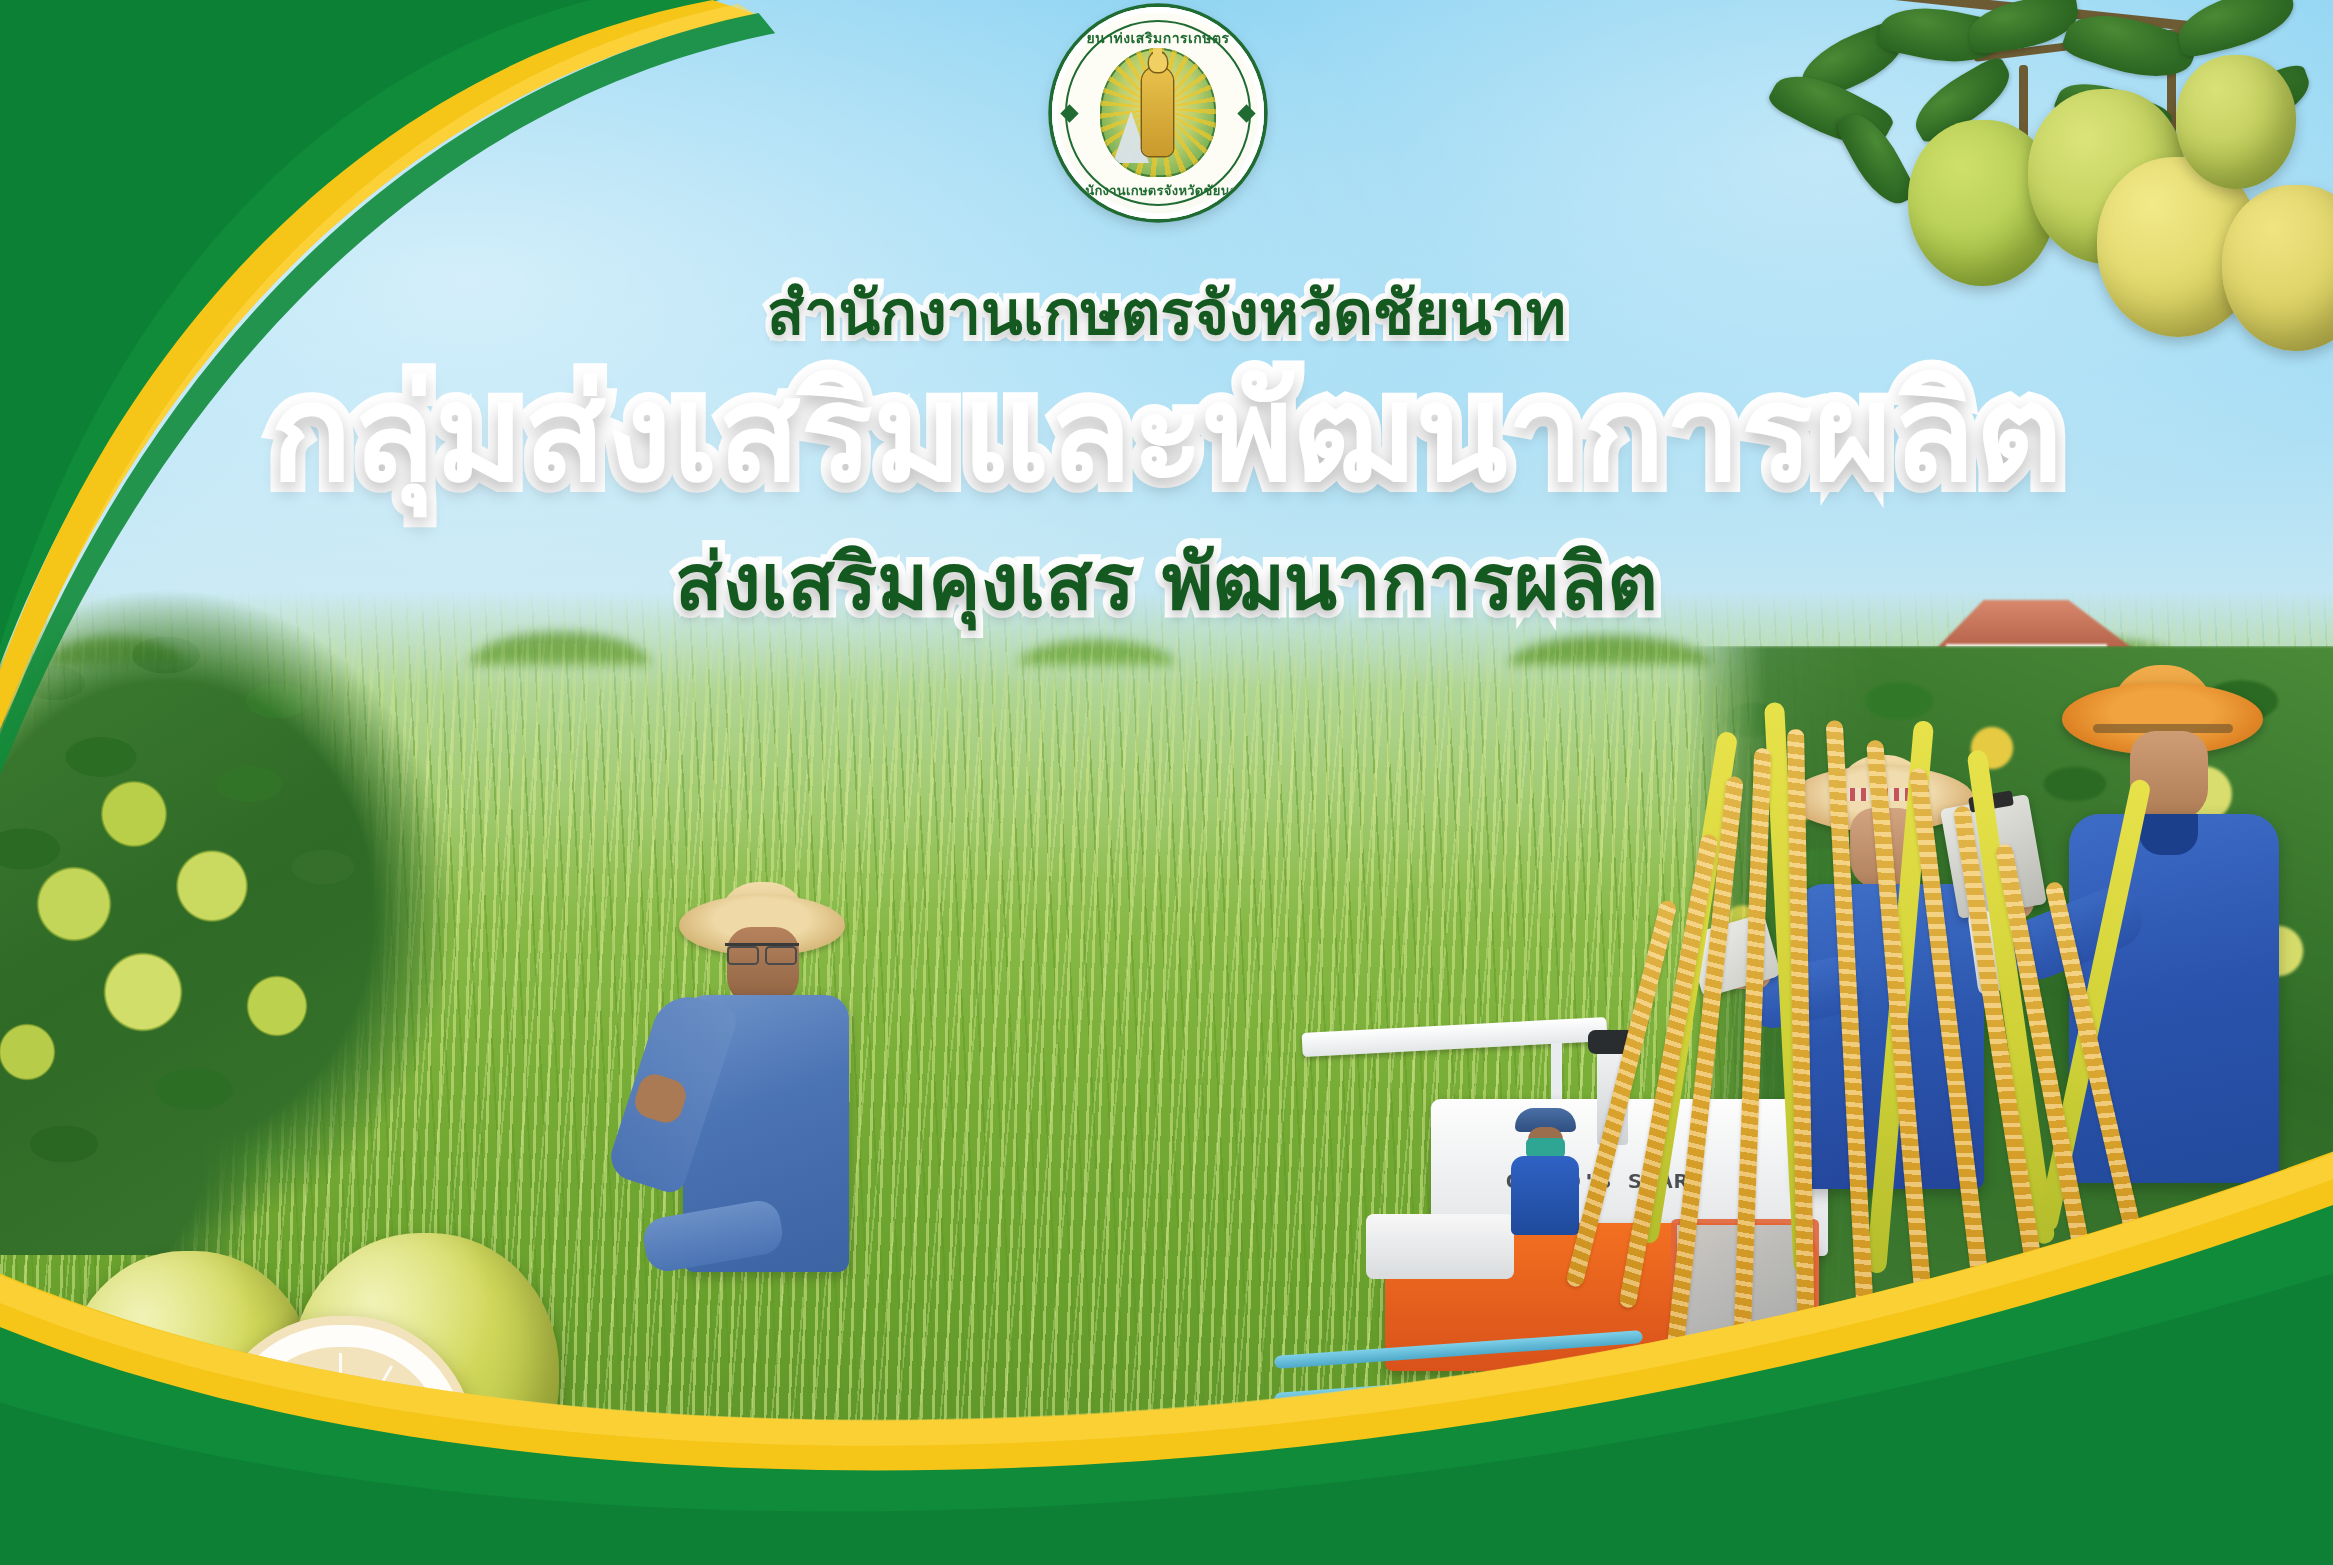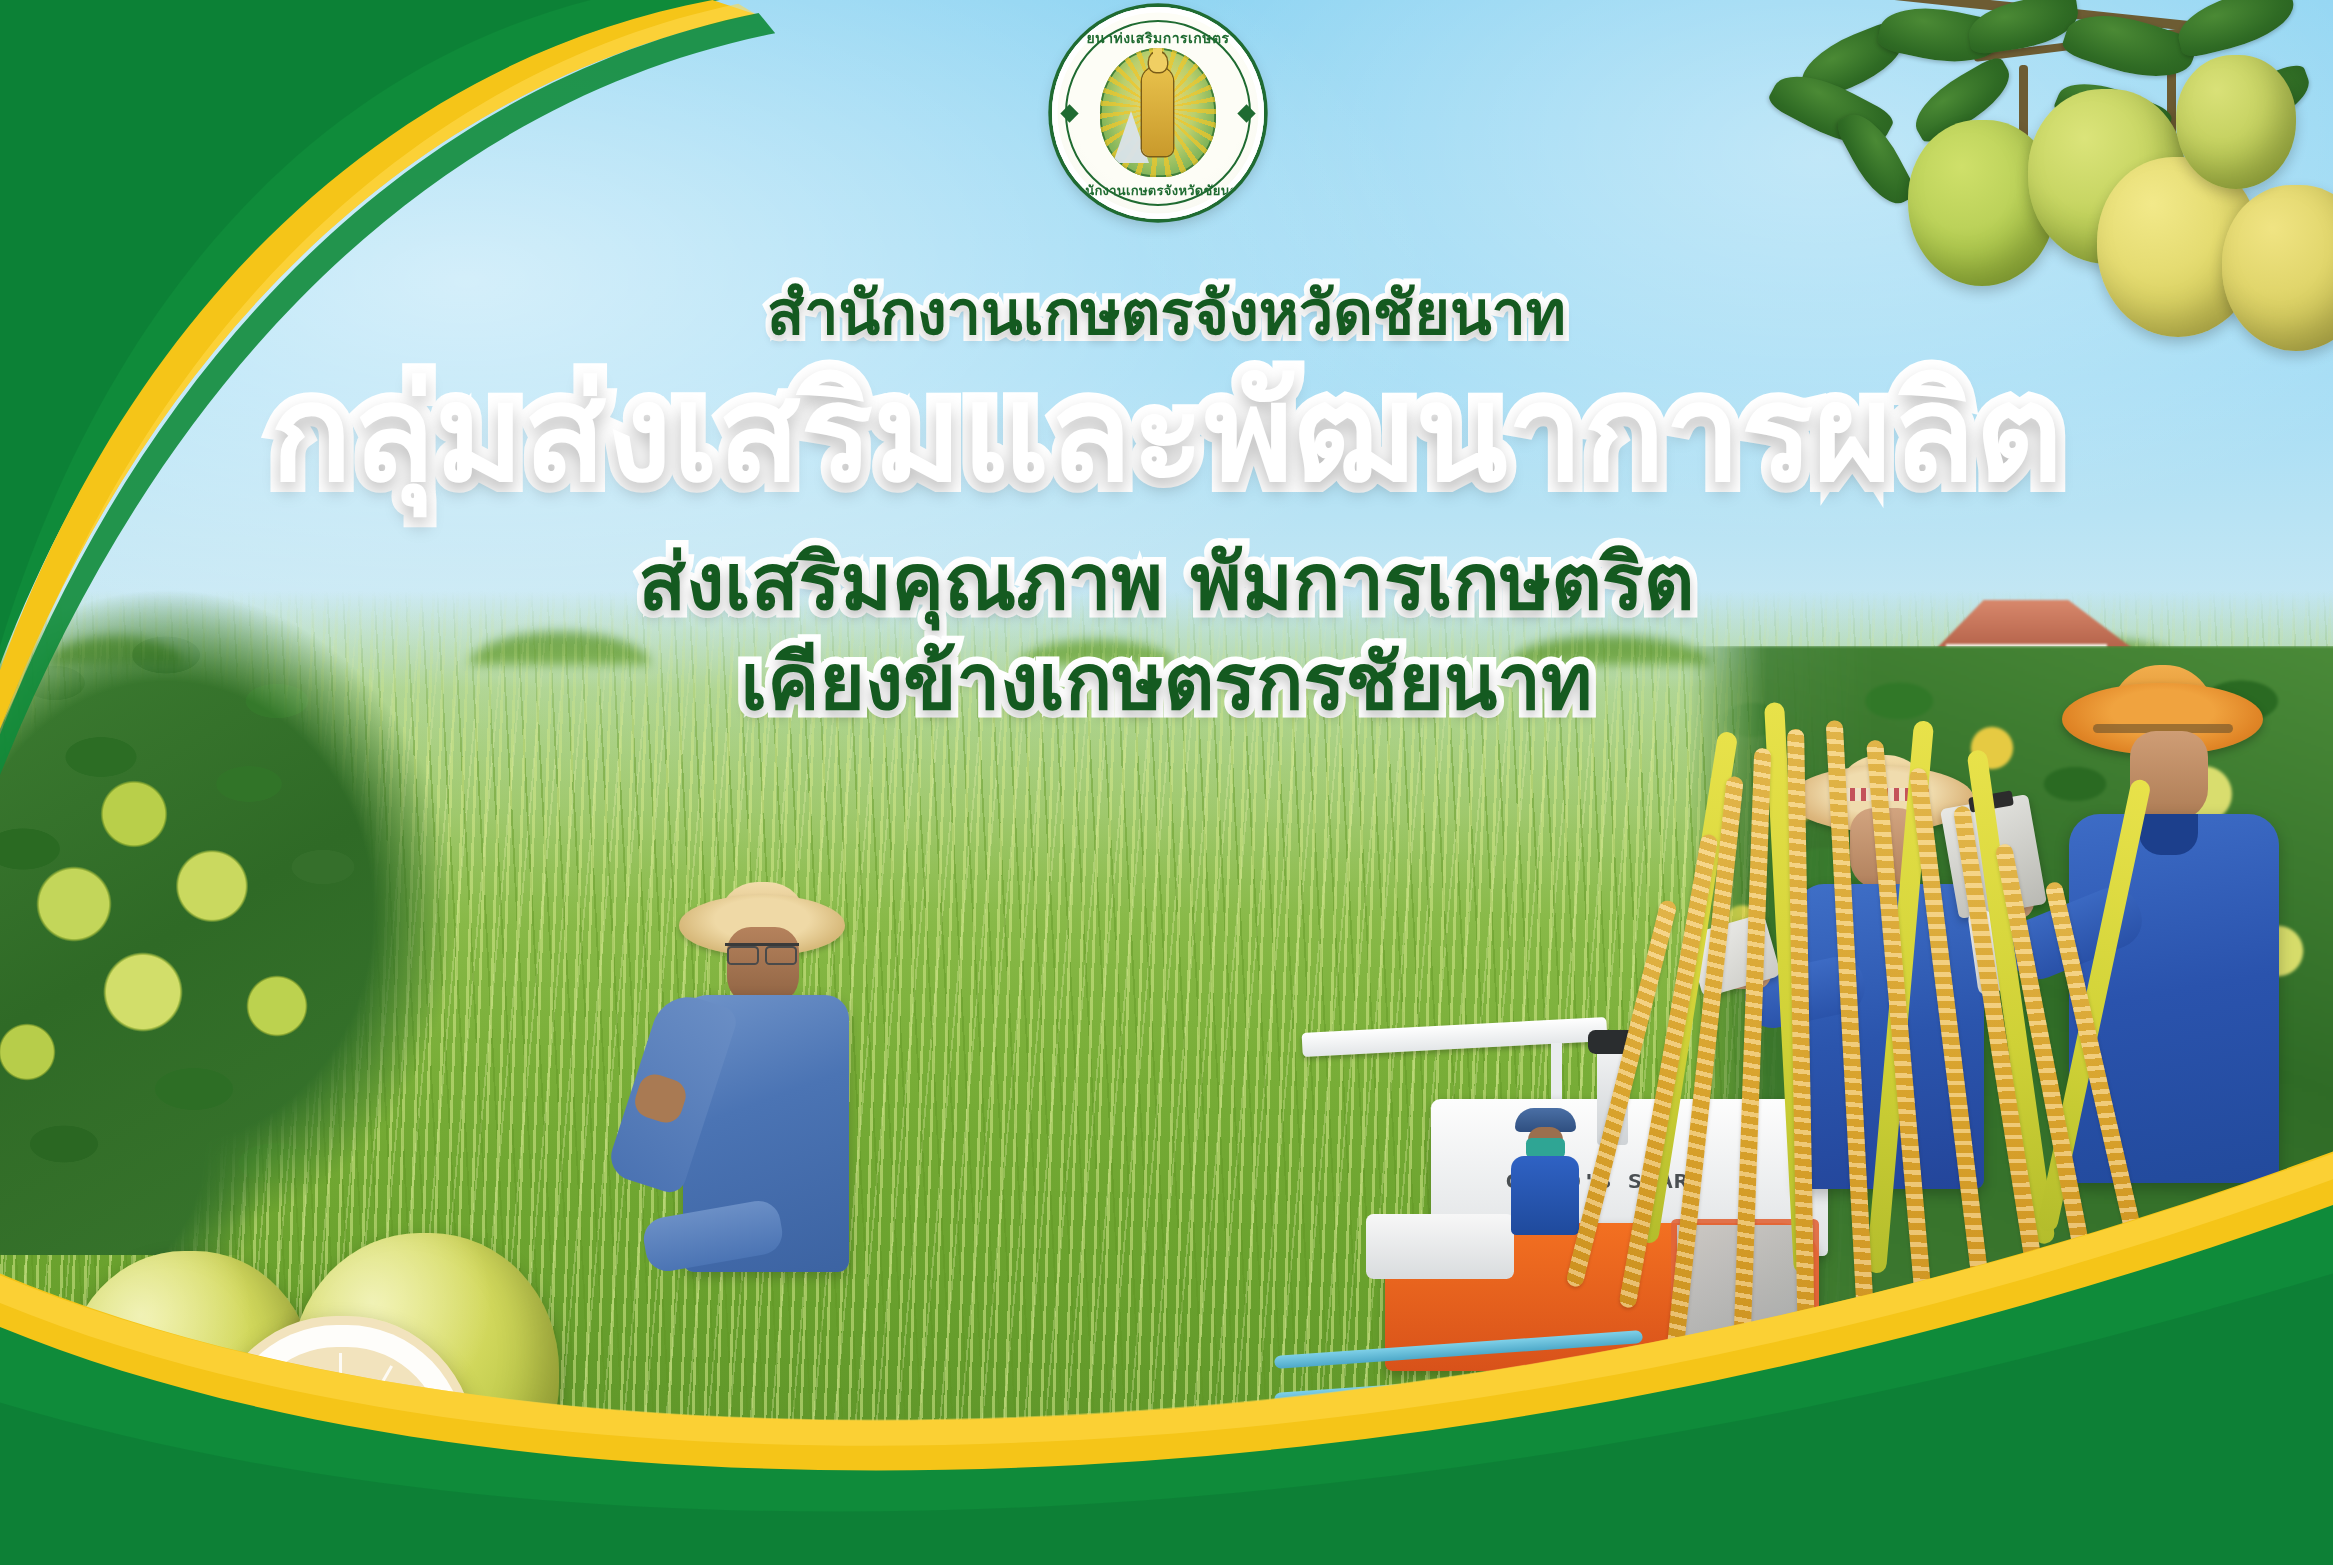--- a/index.html
+++ b/index.html
@@ -583,18 +583,17 @@
     </div>
     <div class="logo-dot l"></div>
     <div class="logo-dot r"></div>
     <div class="logo-text-top">ยนาท่งเสริมการเกษตร</div>
     <div class="logo-text-bot">สำนักงานเกษตรจังหวัดชัยนาท</div>
   </div>
 
   <div class="textblock">
     <div class="t-org">สำนักงานเกษตรจังหวัดชัยนาท</div>
     <div class="t-head">กลุ่มส่งเสริมและพัฒนาการผลิต</div>
-    <div class="t-sub1">ส่งเสริมคุณภาพ พัมการเกษตริต</div>
-    <div class="t-sub2">เคียงข้างเกษตรกรชัยนาท</div>
+    <div class="t-sub1">ส่งเสริมคุงเสร พัฒนาการผลิต</div>
   </div>
 
 </div>
 
 
 </body></html>

